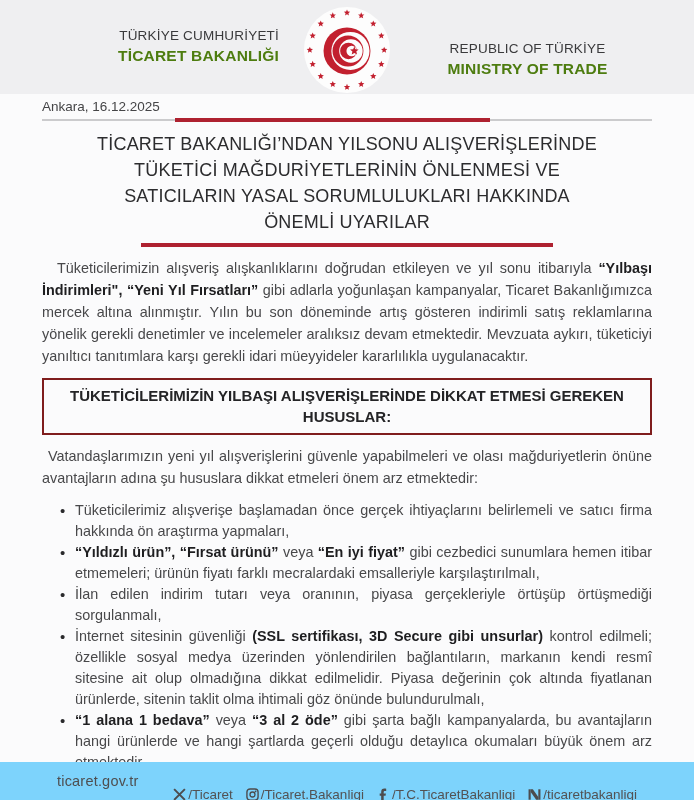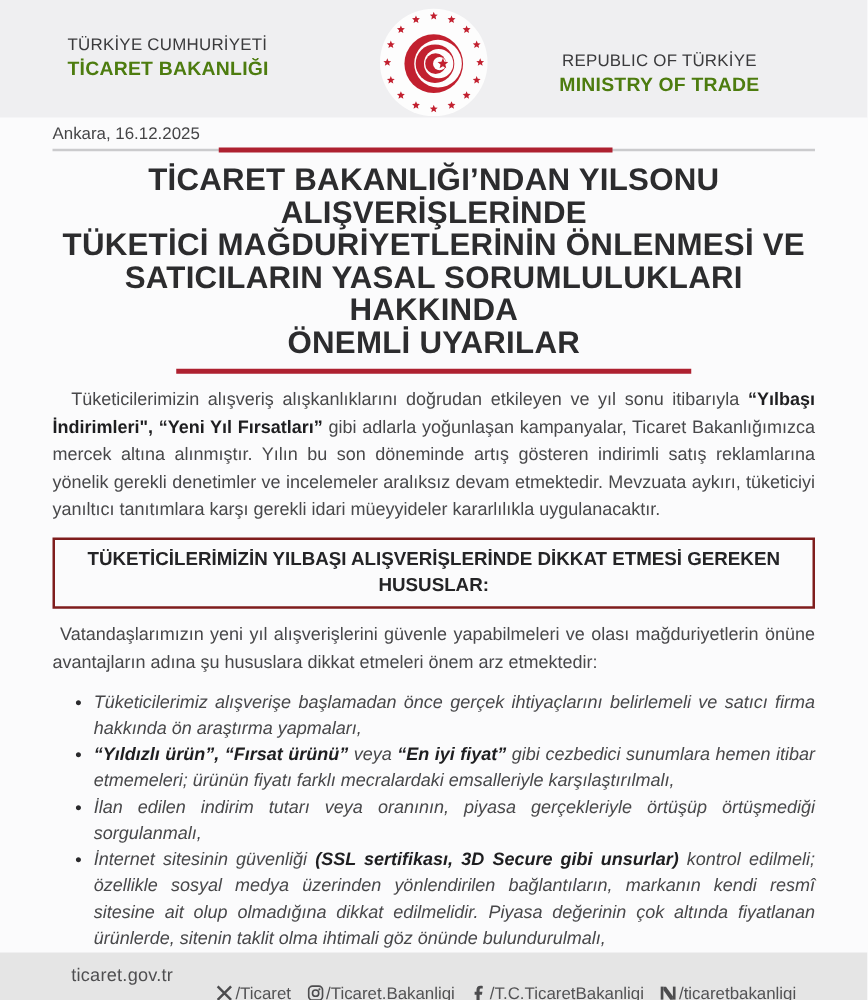--- a/index.html
+++ b/index.html
@@ -9,52 +9,52 @@
     display:flex;flex-direction:column;
     font-family:"Liberation Sans","DejaVu Sans",sans-serif;
     -webkit-font-smoothing:antialiased;
   }
   
   .band-header{
     height:94px;background:#efeff1;flex:0 0 auto;
     display:flex;align-items:center;justify-content:center;gap:24px;
   }
   .hdr-block{line-height:1.25;}
-  .hdr-left{text-align:left;width:225px;}
+  .hdr-left{text-align:right;width:225px;}
   .hdr-right{text-align:center;width:225px;margin-top:25px;}
   .hdr-line1{font-size:13.5px;color:#3a3a3c;letter-spacing:.2px;font-weight:500;}
   .hdr-line2{font-size:15.5px;color:#4d7c0f;font-weight:bold;letter-spacing:.2px;margin-top:1px;}
   .logo-wrap{width:88px;height:88px;margin-top:4px;flex:0 0 auto;}
   
   .content{flex:1 1 auto;overflow:hidden;padding:0 42px;}
   .dateline{margin-top:5px;font-size:13.5px;color:#454547;}
   .date-divider{position:relative;margin-top:4px;height:4px;}
   .date-divider .gray{position:absolute;left:0;right:0;top:1px;height:2px;background:#cbcbcd;}
   .date-divider .red{position:absolute;left:133px;width:315px;top:0;height:4px;background:#ae2130;}
-  .doc-title{margin-top:9px;text-align:center;font-weight:bold;
-    font-size:25px;line-height:26px;color:#2c2c2e;letter-spacing:.2px;}
+  .doc-title{margin-top:9px;text-align:center;font-weight:normal;
+    font-size:18px;line-height:26px;color:#2c2c2e;letter-spacing:.2px;}
   .doc-title span{display:block;}
   .title-rule{width:412px;height:4px;background:#ae2130;margin:8px auto 0;}
   .para{margin:10px 0 0;font-size:14.4px;line-height:22px;color:#48484a;
     text-align:justify;}
   .para b{color:#1e1e20;}
   .p-intro{text-indent:15px;}
   .p-lead{text-indent:6px;}
   .heading-box{margin-top:11px;border:2px solid #7f1d1d;padding:5px 10px 6px;
     text-align:center;font-weight:bold;font-size:15px;line-height:21px;color:#242426;}
   .heading-box span{display:block;}
-  ul.warning-list{margin:11px 0 0;padding:0 0 0 33px;list-style:none;font-style:italic;}
+  ul.warning-list{margin:11px 0 0;padding:0 0 0 33px;list-style:none;}
   ul.warning-list li{position:relative;font-size:14.4px;line-height:21px;color:#48484a;
     text-align:justify;}
   ul.warning-list li::before{content:"•";position:absolute;left:-15px;top:0;
     color:#2a2a2c;font-size:15px;}
   ul.warning-list li b{color:#1e1e20;}
   
   .band-footer{
-    flex:0 0 auto;height:38px;background:#e5e5e5;
+    flex:0 0 auto;height:38px;background:#7dd3fc;
     display:flex;align-items:center;justify-content:space-between;
     padding:0 57px;
   }
   .site{font-size:14.5px;color:#4e4e50;letter-spacing:.2px;}
   .socials{display:flex;align-items:center;gap:13px;}
   .social-item{display:inline-flex;align-items:center;gap:2px;
     font-size:13.5px;color:#525254;margin-top:26px;}
   .social-item svg{display:block;}
   .icon-stroke{stroke:#4c4c4e;fill:none;}
   .icon-fill{fill:#4c4c4e;}

